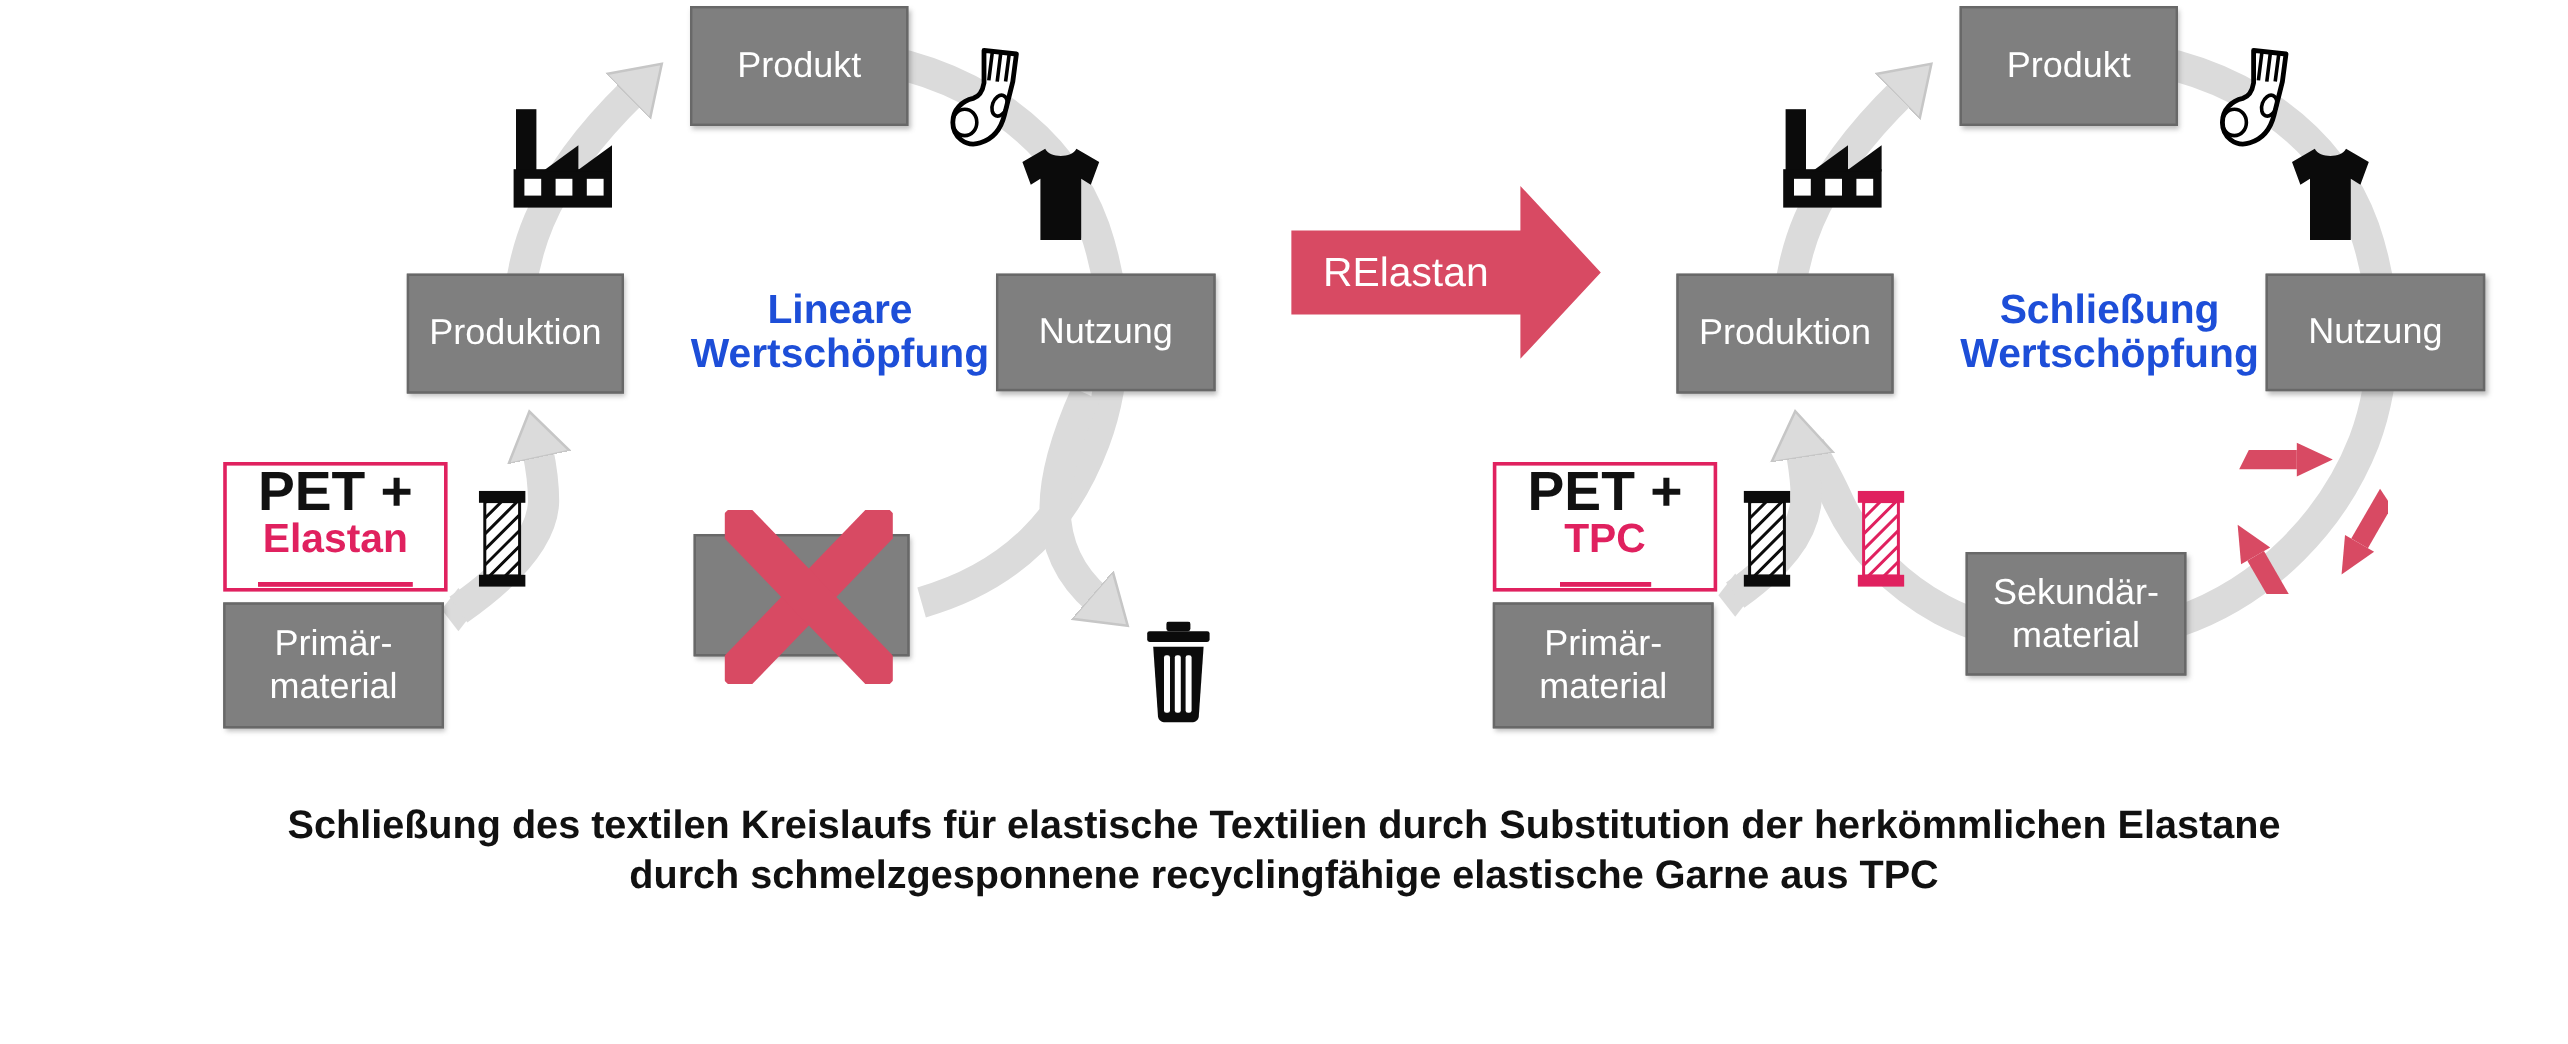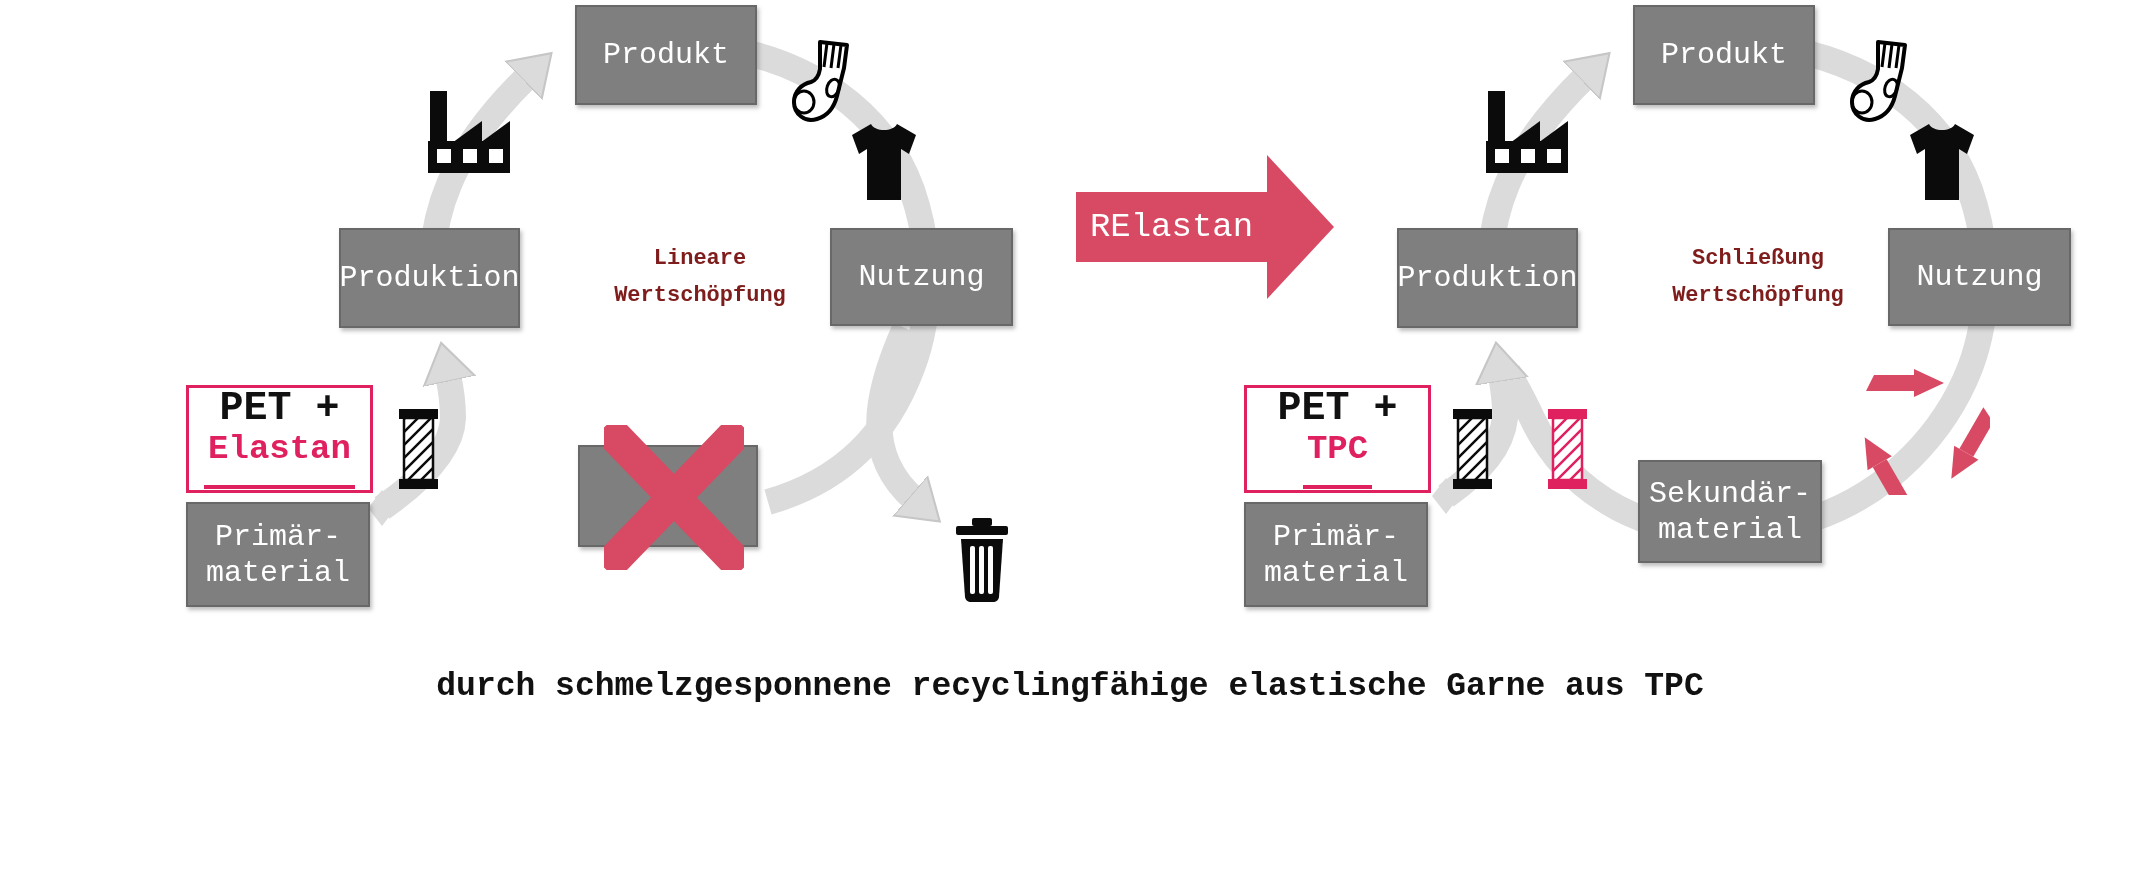--- a/index.html
+++ b/index.html
@@ -1,39 +1,39 @@
 <!DOCTYPE html>
 <html><head>
 <meta charset="utf-8">
 <style>
   html,body{margin:0;padding:0;background:#ffffff;}
   .stage{
     position:relative;width:2140px;height:776px;background:#ffffff;overflow:hidden;
-    font-family:Liberation Mono, monospace;
+    font-family:Liberation Sans, sans-serif;
   }
   .abs{position:absolute;}
   svg{display:block;}
   
   .gbox{
     position:absolute;background:#7f7f7f;border:2px solid #686868;
     box-shadow:2px 3px 4px rgba(110,110,110,.45);
     display:flex;flex-direction:column;align-items:center;justify-content:center;
     color:#ffffff;font-size:30px;line-height:36px;text-align:center;box-sizing:border-box;
   }
   
   .pbox{
     position:absolute;background:#ffffff;border:3px solid #e0215f;
     display:flex;flex-direction:column;align-items:center;justify-content:center;
     text-align:center;box-sizing:border-box;
   }
-  .pbox .l1{font-size:40px;font-weight:bold;color:#111111;line-height:40px;}
+  .pbox .l1{font-size:46px;font-weight:bold;color:#111111;line-height:40px;}
   .pbox .l2{font-size:34px;font-weight:bold;color:#e0215f;line-height:40px;border-bottom:4px solid #e0215f;padding:0 4px 16px 4px;}
   .cycle-title{
-    position:absolute;width:250px;text-align:center;color:#7f1d1d;
-    font-size:22px;font-weight:bold;line-height:37px;
+    position:absolute;width:250px;text-align:center;color:#1d4ed8;
+    font-size:34px;font-weight:bold;line-height:37px;
   }
   .caption{
     position:absolute;left:0;top:666px;width:2140px;text-align:center;
     color:#111111;font-size:33px;font-weight:bold;line-height:42px;
   }
   .pagenum{position:absolute;left:2010px;top:834px;color:#d04a63;font-size:18px;}
   .transition-label{
     position:absolute;left:0;top:39px;width:191px;height:70px;
     display:flex;align-items:center;justify-content:center;
     color:#ffffff;font-size:34px;
@@ -246,18 +246,19 @@
   </svg>
 
   <div class="abs" style="left:1076px;top:153px;width:260px;height:148px">
     <svg width="260" height="148" viewBox="0 0 260 148">
       <polygon points="0,39 191,39 191,2 258,74 191,146 191,109 0,109" fill="#d84a63"></polygon>
     </svg>
     <span class="transition-label">RElastan</span>
   </div>
 
   <div class="caption">
+    <span style="display:block">Schließung des textilen Kreislaufs für elastische Textilien durch Substitution der herkömmlichen Elastane</span>
     <span style="display:block">durch schmelzgesponnene recyclingfähige elastische Garne aus TPC</span>
   </div>
 
   <div class="pagenum">1</div>
 
 </div>
 
 </body></html>

